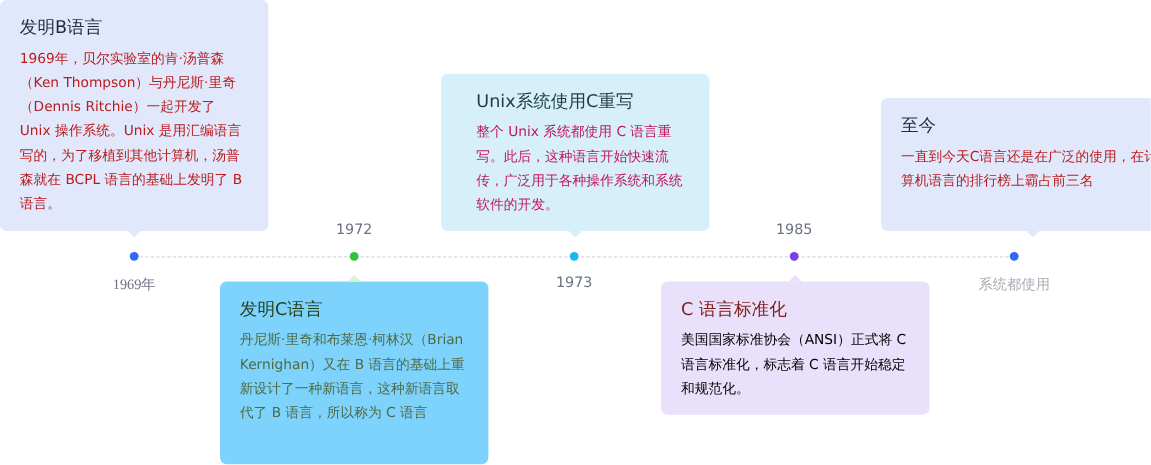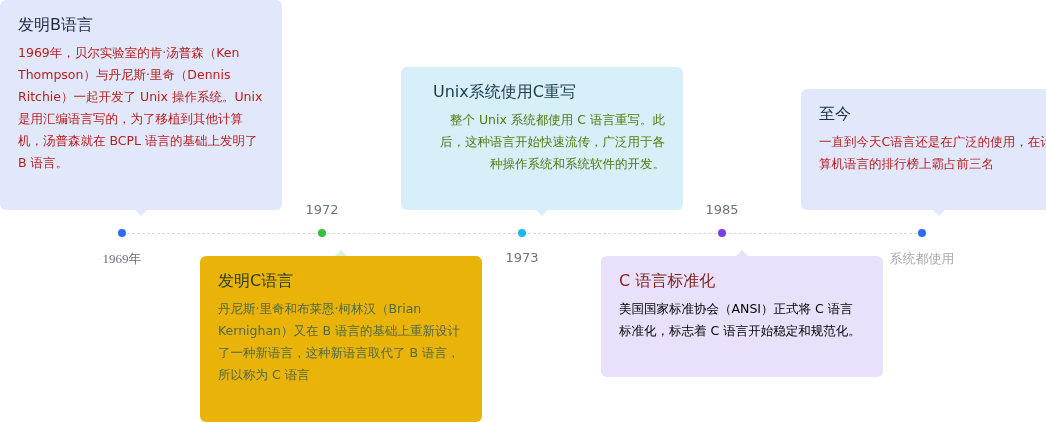--- a/index.html
+++ b/index.html
@@ -17,41 +17,41 @@
     }
     .label {
       position: absolute; width: 120px; margin-left: -60px; text-align: center;
       font-size: 13px; color: #6b7280;
     }
     .label.above { top: 202px; }
     .label.below { top: 250px; }
     .label.muted { color: #a9adb4; }
 
     .card {
-      position: absolute; width: 282px; border-radius: 6px;
+      position: absolute; width: 244px; border-radius: 6px;
       box-sizing: border-box; padding: 14px 18px 12px 18px;
     }
     .card .title { font-size: 16px; line-height: 22px; margin-bottom: 6px; }
     .card .body { font-size: 12.5px; line-height: 22px; }
     .card::after {
       content: ""; position: absolute; left: 50%; margin-left: -6px;
       width: 0; height: 0; border-left: 6px solid transparent; border-right: 6px solid transparent;
     }
     .card.down::after { bottom: -6px; border-top: 6px solid var(--bg); }
     .card.up::after { top: -6px; border-bottom: 6px solid var(--bg); }
 
     .c-blue { --bg: #e1e8fc; background: #e1e8fc; }
     .c-blue .title { color: #1f2a44; }
     .c-blue .body { color: #b91c1c; }
-    .c-green { --bg: #d9f4d6; background: #eab308; }
+    .c-green { --bg: #d9f4d6; background: #7dd3fc; }
     .c-green .title { color: #25401f; }
     .c-green .body { color: #4e6b45; }
     .c-cyan { --bg: #d6eff9; background: #d6eff9; padding-left: 32px; }
     .c-cyan .title { color: #1c3b4a; }
-    .c-cyan .body { color: #4d7c0f; text-align: right; }
+    .c-cyan .body { color: #be185d; }
     .c-purple { --bg: #e9e0fb; background: #e9e0fb; }
     .c-purple .title { color: #7f1d1d; }
     .c-purple .body { color: #000000; }
   </style>
 </head>
 <body>
 
 <div>
   <div class="timeline-line"></div>
 

